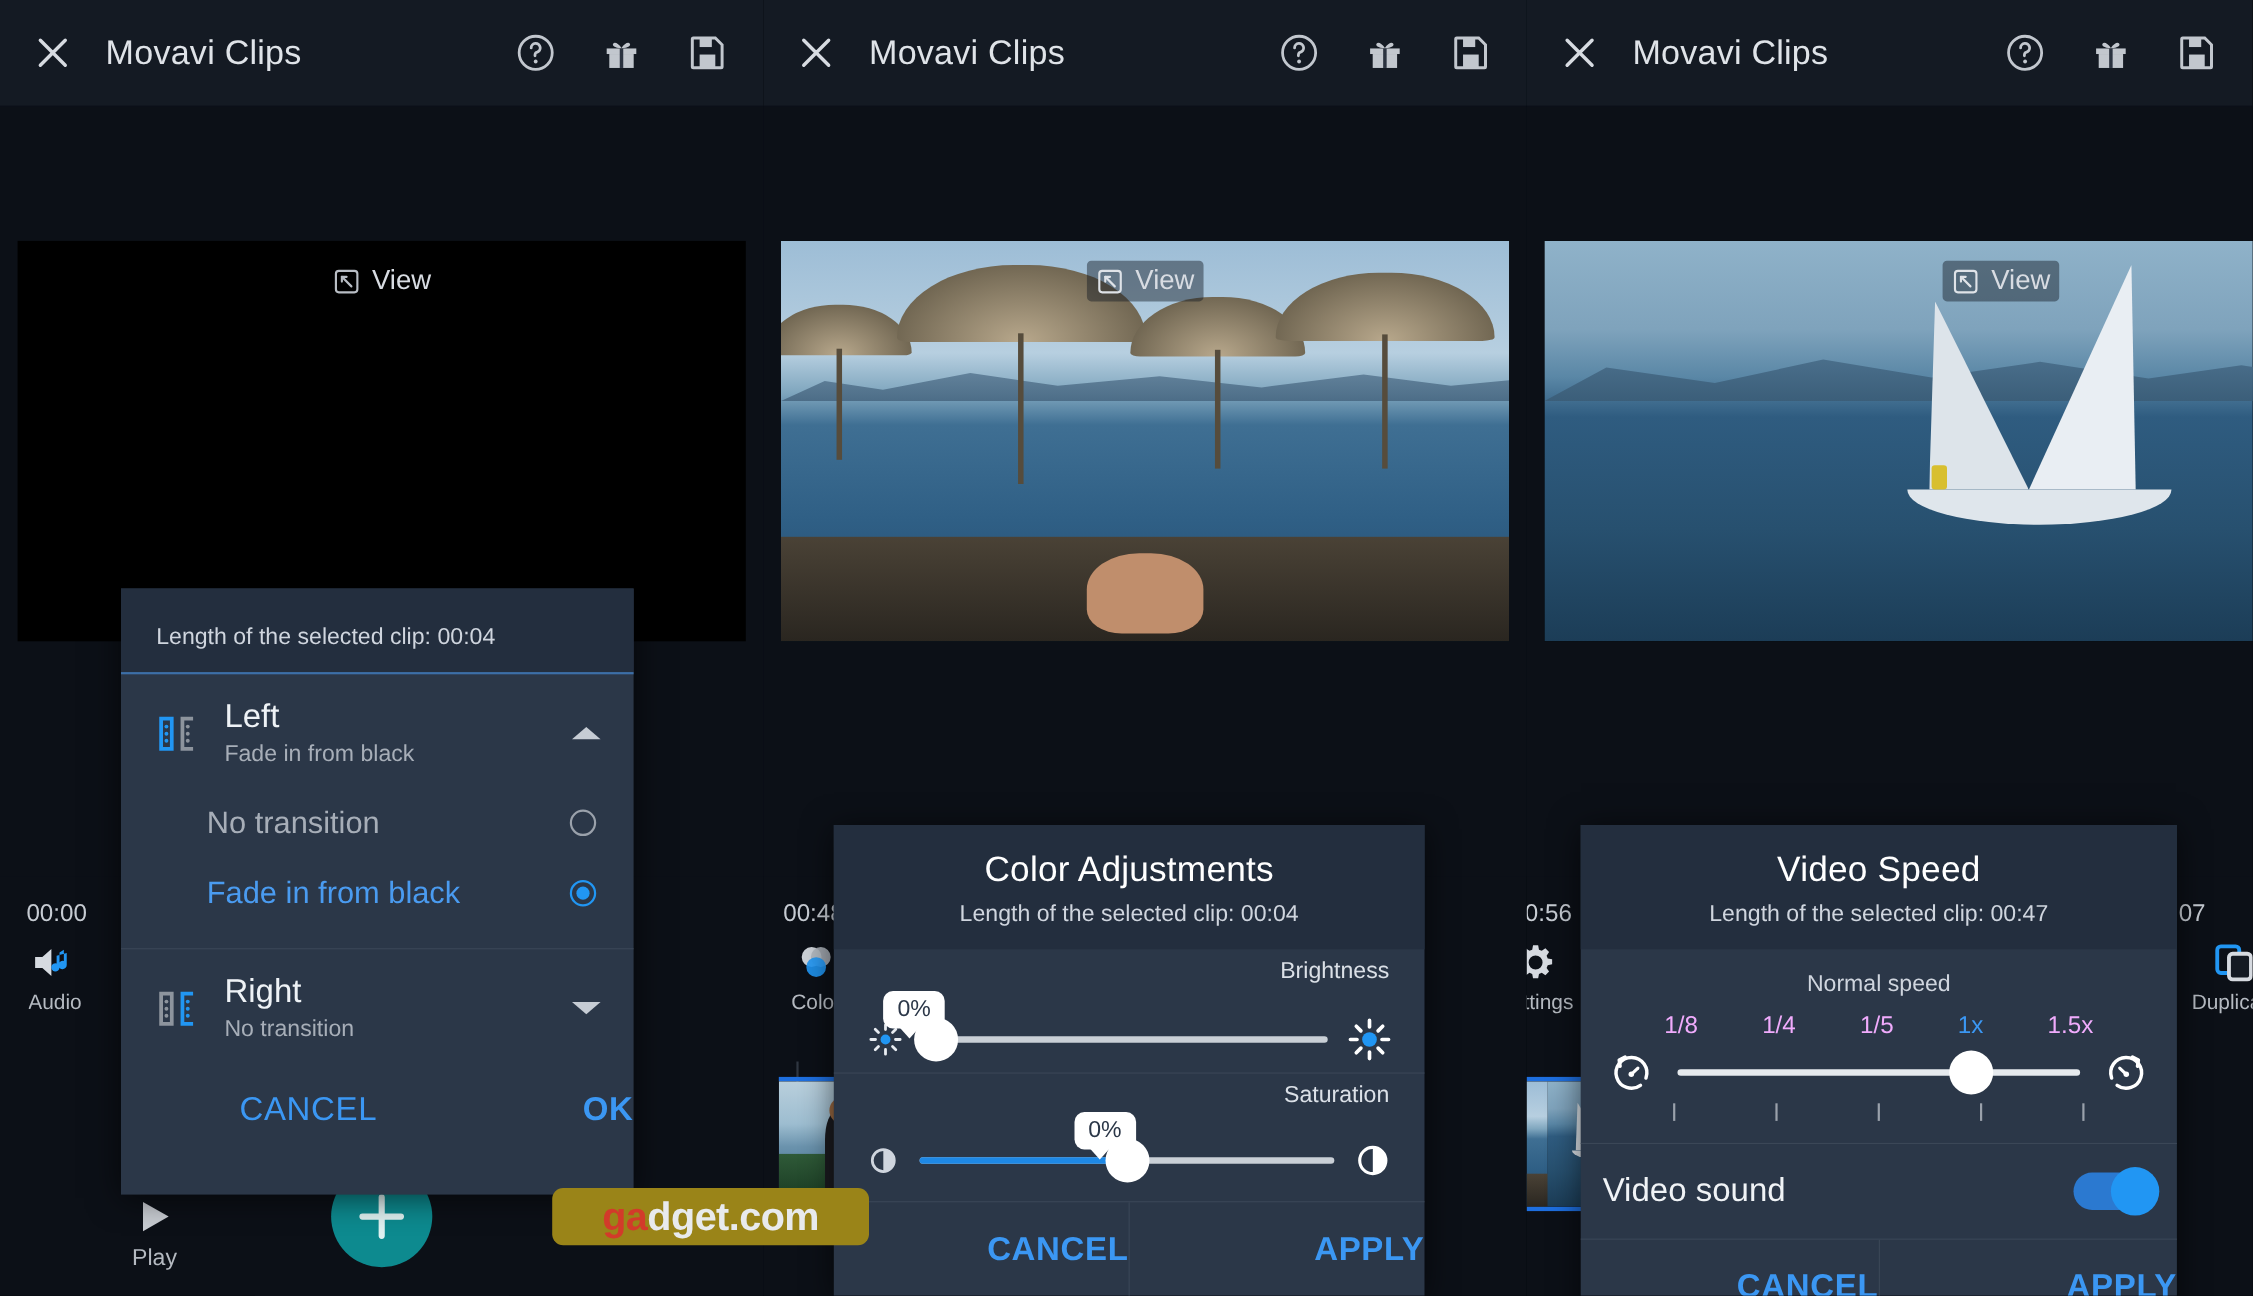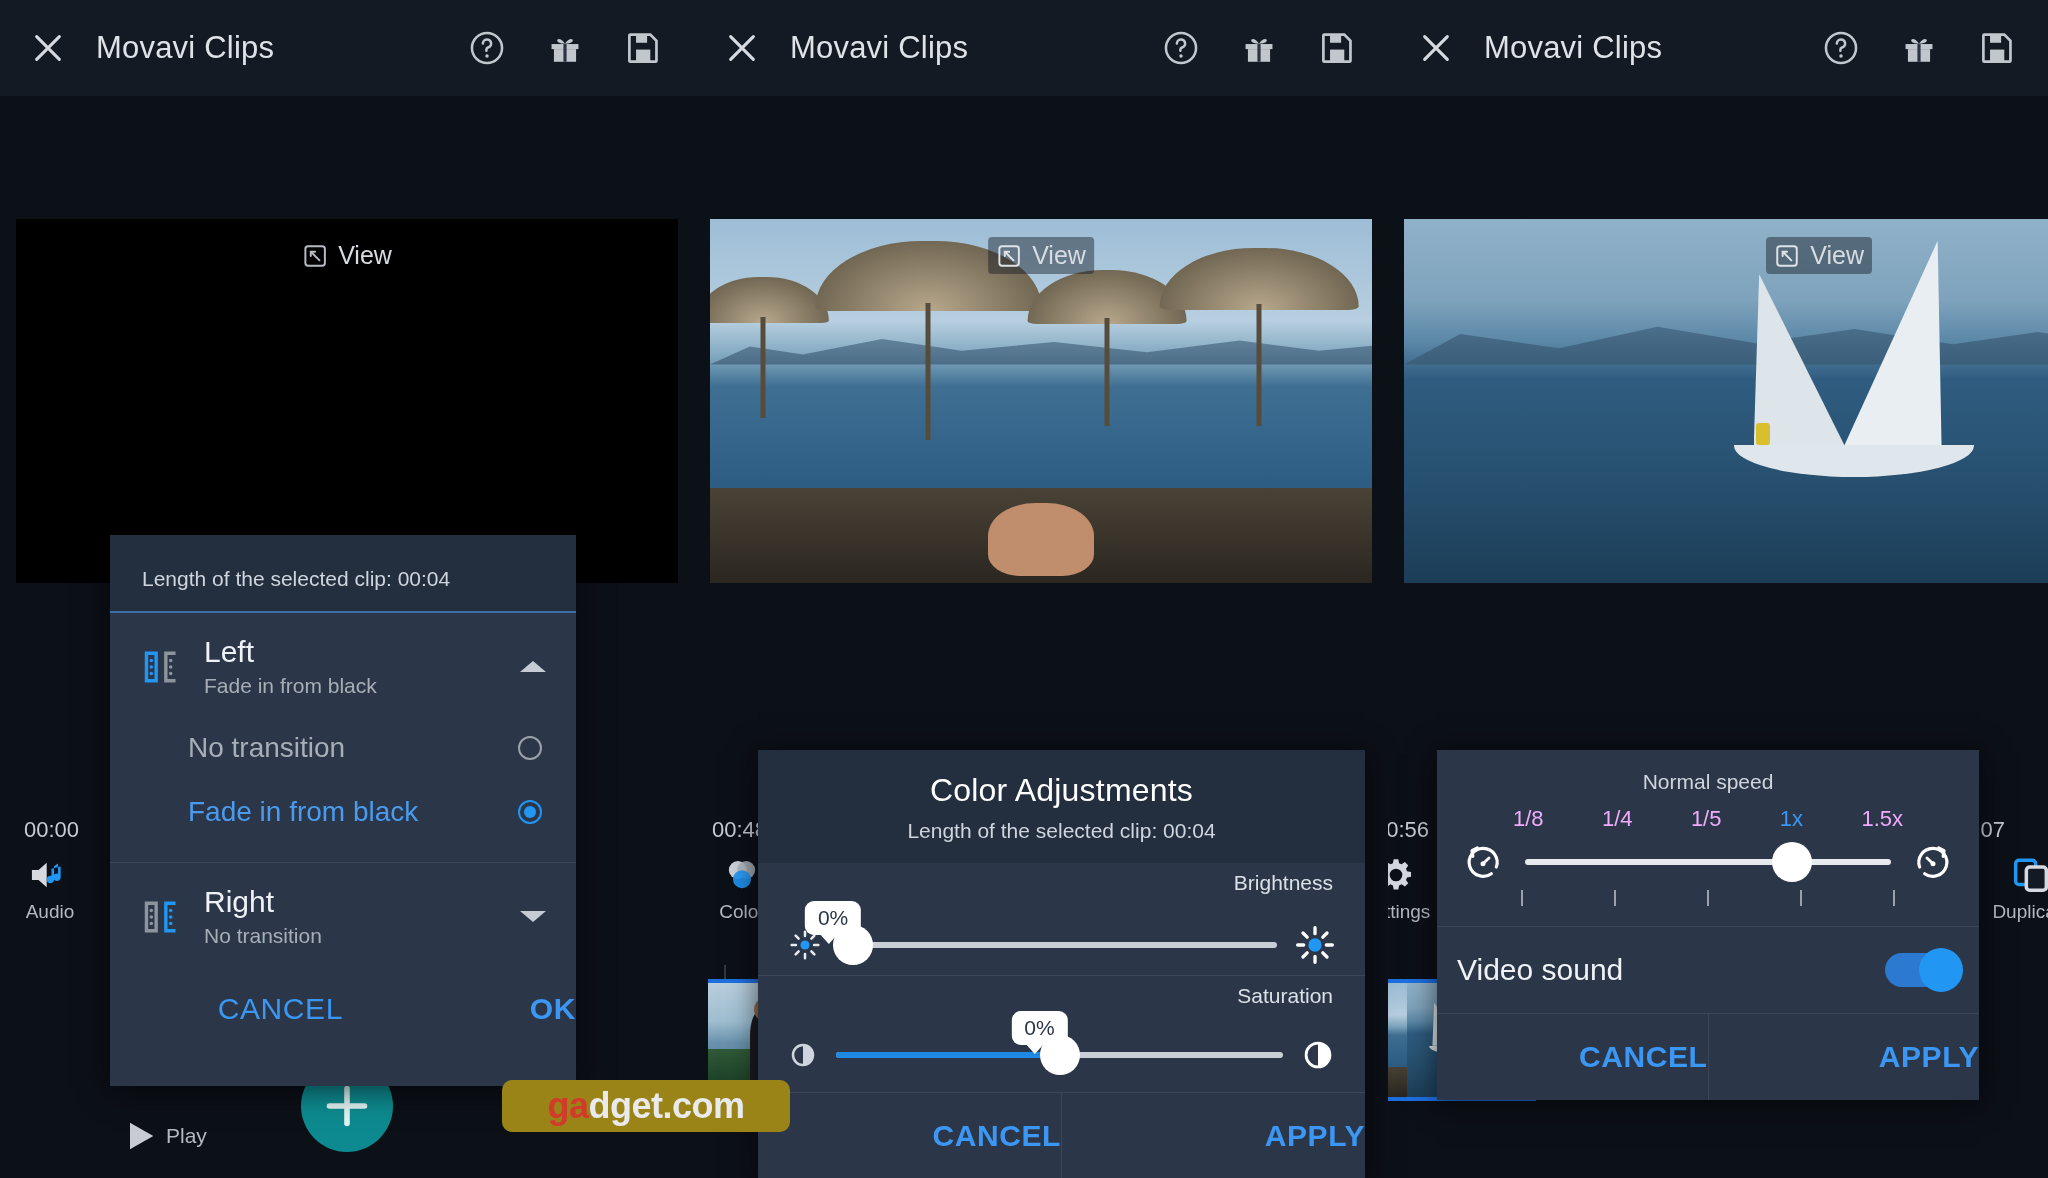--- a/index.html
+++ b/index.html
@@ -96,21 +96,21 @@
   .tool { width: 92px; display:flex; flex-direction:column; align-items:center; justify-content:flex-start; gap:6px; }
   .tool .lbl { color:#b5bac1; font-size: 19px; white-space:nowrap; overflow:hidden; max-width:92px; text-align:center;}
 
   .track { position:absolute; left:0; right:0; top: 168px; height: 150px; }
   .clip { position:absolute; top: 14px; height: 122px; overflow:hidden; border-top:4px solid #1e6fe0; border-bottom:4px solid #1e6fe0; }
   .thumb { position:absolute; top:0; bottom:0; width:50%; }
   .secmark { position:absolute; color:#8b9099; font-size: 20px; }
   .tickline { position:absolute; width:2px; background:#303742; }
 
   .bottombar { position:absolute; left:0; right:0; bottom: 0; height: 120px; }
-  .playbtn { position:absolute; left: 120px; bottom: 22px; display:flex; flex-direction:row; align-items:center; gap:6px;}
+  .playbtn { position:absolute; left: 120px; bottom: 22px; display:flex; flex-direction:column; align-items:center; gap:6px;}
   .playbtn .lbl { color:#b5bac1; font-size: 21px; }
   .fab { position:absolute; left: 50%; transform: translateX(-50%); bottom: 26px;
       width: 92px; height: 92px; border-radius: 50%; background: #0d8a8f;
       display:flex; align-items:center; justify-content:center; }
 
   
   .dialog { position: absolute; background: #2b3748; box-shadow: 0 4px 28px rgba(0,0,0,.6); }
   .dlg-head { background:#232e3e; padding: 22px 32px 20px; }
   .dlg-head.center { text-align:center; }
   .dlg-title { color:#ffffff; font-size: 31px; font-weight: 700; letter-spacing:.2px; }
@@ -574,21 +574,21 @@
       </div>
       <span class="caret down"></span>
     </div>
 
     <div class="dlg-actions" style="padding-bottom:34px;">
       <div class="btn plain">CANCEL</div>
       <div class="btn">OK</div>
     </div>
   </div>
 
-  <div class="dialog" style="left:758px; top:750px; width:607px;">
+  <div class="dialog" style="left:758px; top:750px; width:537px;">
     <div class="dlg-head center">
       <div class="dlg-title lite">Color Adjustments</div>
       <div class="dlg-sub">Length of the selected clip: 00:04</div>
     </div>
 
     <div class="slider-block">
       <span class="slider-label">Brightness</span>
       <div class="slider-row">
         <span class="ico">
           <svg width="34" height="34" viewBox="0 0 24 24">
@@ -643,20 +643,24 @@
 
     <div class="rule thin"></div>
 
     <div class="dlg-actions">
       <div class="btn" style="border-right:1px solid #3b4757;">CANCEL</div>
       <div class="btn">APPLY</div>
     </div>
   </div>
 
   <div class="dialog" style="left:1437px; top:750px; width:542px;">
+    <div class="dlg-head center">
+      <div class="dlg-title lite">Video Speed</div>
+      <div class="dlg-sub">Length of the selected clip: 00:47</div>
+    </div>
 
     <div class="speed-wrap">
       <div class="speed-normal">Normal speed</div>
       <div class="speed-ticks">
         <span>1/8</span>
         <span>1/4</span>
         <span>1/5</span>
         <span class="active">1x</span>
         <span>1.5x</span>
       </div>

